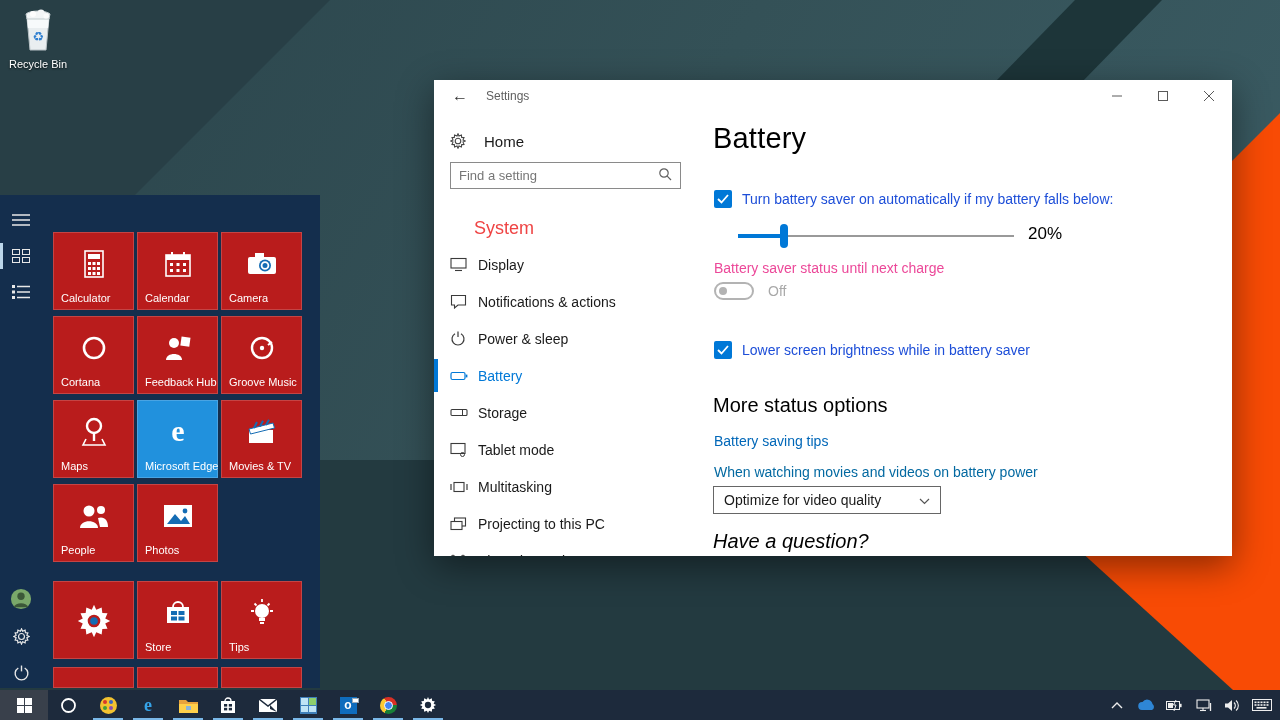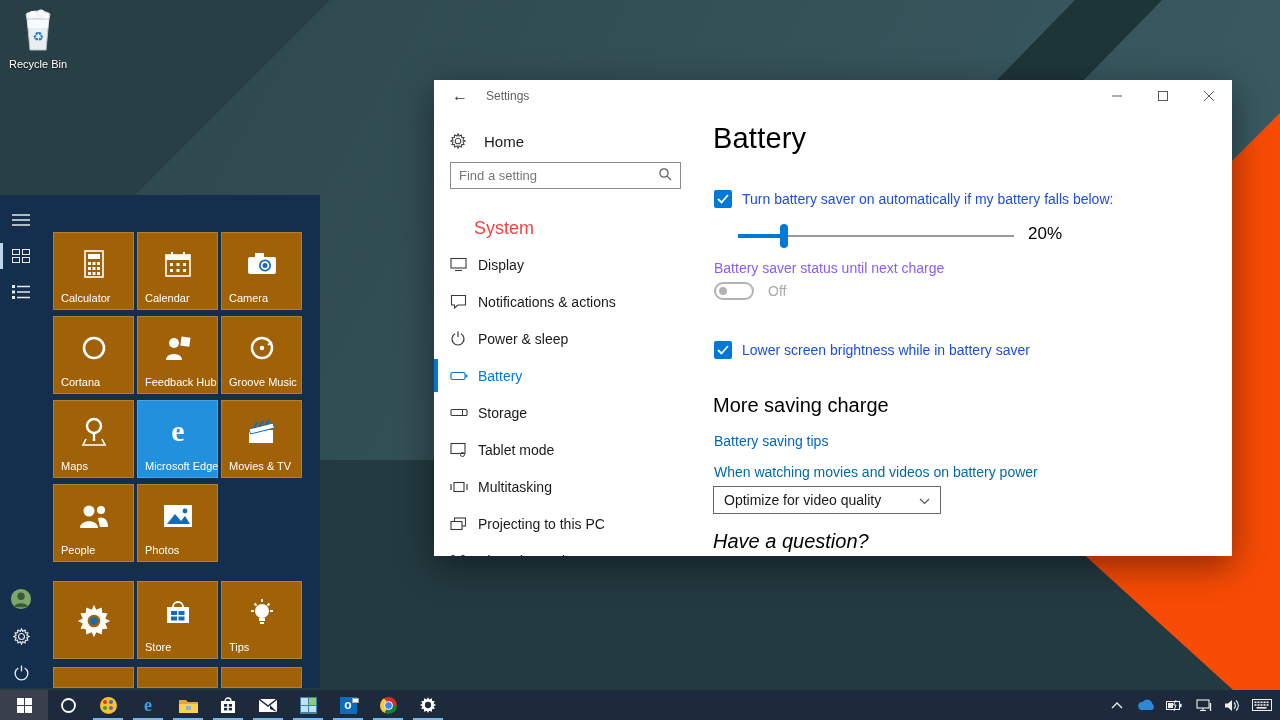--- a/index.html
+++ b/index.html
@@ -43,40 +43,40 @@
   .content { position:absolute; left:279px; top:32px; right:0; bottom:0; }
   .page-title { position:absolute; left:0; top:10px; font-size:29px; font-weight:300; color:#000; letter-spacing:.2px; }
   .chk-row { position:absolute; display:flex; align-items:center; gap:10px; }
   .chk { width:18px; height:18px; background:#0078d7; border-radius:2px; display:flex; align-items:center; justify-content:center; cursor:pointer; flex:none; }
   .chk-lbl { font-size:14px; color:#1d4ed8; }
   .slider-row { position:absolute; left:25px; top:112px; width:276px; height:24px; cursor:pointer; }
   .slider-track { position:absolute; left:0; top:11px; width:100%; height:2px; background:#999; }
   .slider-fill  { position:absolute; left:0; top:10px; width:46px; height:4px; background:#0078d7; }
   .slider-thumb { position:absolute; left:42px; top:0; width:8px; height:24px; border-radius:4px; background:#0078d7; cursor:grab; }
   .slider-val { position:absolute; left:315px; top:112px; font-size:17px; color:#000;text-align:center; }
-  .dim-lbl { position:absolute; left:1px; top:148px; font-size:14px; color:#8b5cf6; }
+  .dim-lbl { position:absolute; left:1px; top:148px; font-size:14px; color:#ec4899; }
   .toggle-row { position:absolute; left:1px; top:170px; display:flex; align-items:center; gap:14px; opacity:.85; }
   .toggle { width:40px; height:18px; border:2px solid #a6a6a6; border-radius:10px; position:relative; background:#fff; }
   .toggle .dot { position:absolute; left:3px; top:3px; width:8px; height:8px; border-radius:50%; background:#a6a6a6; }
   .toggle-state { font-size:14px; color:#9a9a9a; }
   .h2 { position:absolute; font-size:20px; font-weight:300; color:#000; }
   .link { position:absolute; font-size:14px; color:#0067b8; cursor:pointer; }
   .plain { position:absolute; font-size:14px; color:#0369a1; }
   .select { position:absolute; left:0; top:374px; width:228px; height:28px; border:1px solid #666; display:flex; align-items:center; justify-content:space-between; padding:0 10px; font-size:14px; color:#1a1a1a; cursor:pointer; background:#fff; }
   .select .chev { color:#555; }
 
   
   .start-menu { position:absolute; left:0; top:195px; width:320px; height:493px; background:#142e4d; overflow:hidden; z-index:5; }
   .rail { position:absolute; left:0; top:0; width:48px; height:100%; }
   .rail-ic { position:absolute; left:10px; width:22px; height:22px; color:#e8e8e8; display:flex; align-items:center; justify-content:center; cursor:pointer; }
   .rail-sel { position:absolute; left:0; width:3px; height:26px; background:#bcd6ea; }
   .tiles { position:absolute; left:53px; top:37px; width:249px; display:grid; grid-template-columns:81px 81px 81px; gap:6px 3px; }
   .tiles2 { top:386px; }
   .tiles3 { top:472px; }
-  .tile { position:relative; width:81px; height:78px; background:#a16207; border:1px solid rgba(255,255,255,.18); cursor:pointer; }
+  .tile { position:relative; width:81px; height:78px; background:#b91c1c; border:1px solid rgba(255,255,255,.18); cursor:pointer; }
   .tile.light { background:#2191dd; }
   .tile .glyph { position:absolute; left:0; right:0; top:12px; height:38px; display:flex; align-items:center; justify-content:center; color:#fff; }
   .tile .t-lbl { position:absolute; left:7px; bottom:5px; font-size:11px; color:#fff; white-space:nowrap; }
   .tile.sliver { height:21px; overflow:hidden; }
   .tile.sliver .glyph { top:10px; }
 
   
   .taskbar { position:absolute; left:0; bottom:0; width:1280px; height:30px; background:#1d2a3c; z-index:10; display:flex; align-items:stretch; }
   .tb-slot { position:relative; width:40px; display:flex; align-items:center; justify-content:center; cursor:pointer; }
   .tb-start { width:48px; background:#39404b; }
@@ -273,21 +273,21 @@
 
       <div class="chk-row" style="left:1px; top:229px; width:480px;">
         <span class="chk">
             <svg width="12" height="10" viewBox="0 0 12 10">
               <polyline points="1,5 4.5,8.5 11,1" fill="none" stroke="#fff" stroke-width="1.8"></polyline>
             </svg>
           </span>
         <span class="chk-lbl">Lower screen brightness while in battery saver</span>
       </div>
 
-      <div class="h2" style="left:0; top:282px;">More saving charge</div>
+      <div class="h2" style="left:0; top:282px;">More status options</div>
       <div class="link" style="left:1px; top:321px;">Battery saving tips</div>
       <div class="plain" style="left:1px; top:352px;">When watching movies and videos on battery power</div>
 
       <div class="select">
         <span>Optimize for video quality</span>
         <span class="chev"><svg width="11" height="7" viewBox="0 0 11 7">
               <polyline points="1,1 5.5,5.5 10,1" fill="none" stroke="#555" stroke-width="1.2"></polyline>
             </svg></span>
       </div>
 

